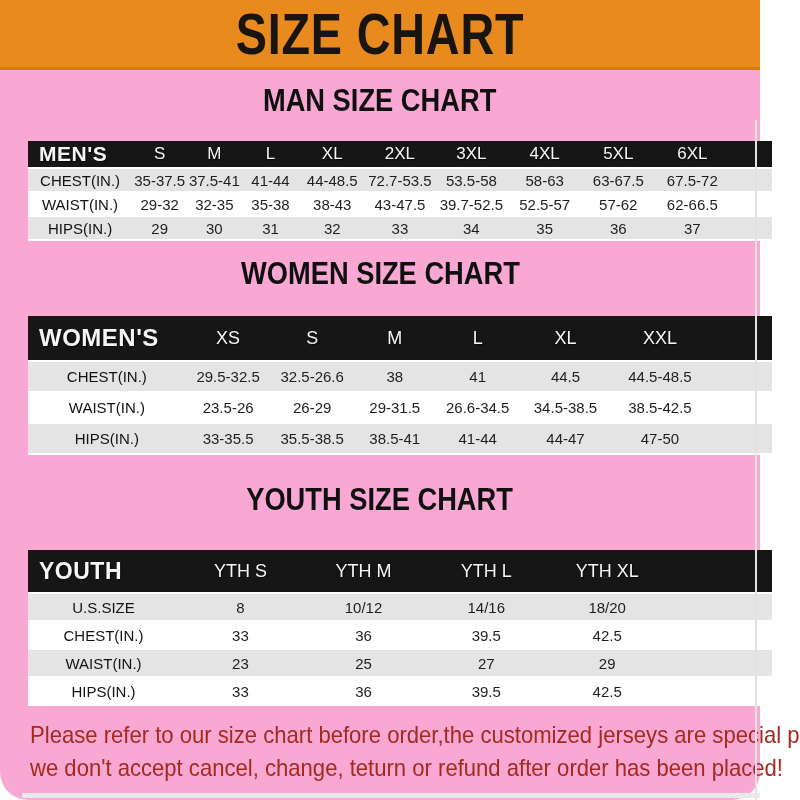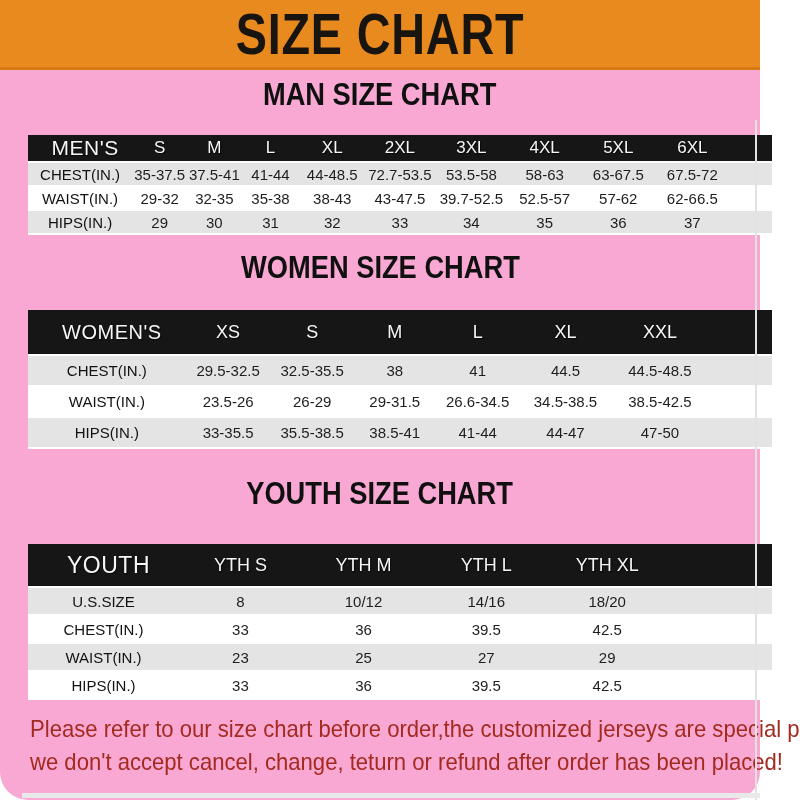--- a/index.html
+++ b/index.html
@@ -47,21 +47,21 @@
     line-height: 34px;
   }
   .section-heading span {
     display: inline-block;
     font-size: 31px; font-weight: 700;
     color: #101010;
     letter-spacing: 0px;
     transform: scaleX(0.88);
     white-space: nowrap;
   }
-  .heading-men   { margin-top: 8px; }
+  .heading-men   { margin-top: 14px; }
   .heading-women { margin-top: 16px; }
   .heading-youth { margin-top: 28px; }
 
   
   table.size-table {
     width: 744px;
     margin-left: 28px;
     border-collapse: collapse;
     table-layout: fixed;
   }
@@ -71,30 +71,30 @@
 
   table.size-table thead th {
     background: #161616;
     color: #f6f6f6;
     font-weight: 400;
     text-align: center;
     border-bottom: 2px solid #ffffff;
     text-shadow: 1px 1px 1px rgba(0,0,0,0.65);
   }
   table.size-table thead th.tbl-label {
-    text-align: center;
+    text-align: left;
     padding-left: 11px;
-    font-weight: 400;
+    font-weight: 700;
     letter-spacing: 0.5px;
   }
   .tbl-men   thead th { height: 26px; font-size: 17px; }
   .tbl-women thead th { height: 45px; font-size: 18px; }
   .tbl-youth thead th { height: 43px; font-size: 18px; }
   .tbl-men   thead th.tbl-label { font-size: 21px; }
-  .tbl-women thead th.tbl-label { font-size: 20px; }
+  .tbl-women thead th.tbl-label { font-size: 24px; }
   .tbl-youth thead th.tbl-label { font-size: 23px; }
 
   table.size-table td {
     text-align: center;
     font-size: 15px;
     color: #1e1e1e;
     border-bottom: 2px solid #ffffff;
     background: #ffffff;
   }
   .tbl-men   td { height: 24px; }
@@ -226,21 +226,21 @@
           <th>L</th>
           <th>XL</th>
           <th>XXL</th>
           <th class="filler"></th>
         </tr>
       </thead>
       <tbody>
         <tr class="shade">
           <td class="row-label">CHEST(IN.)</td>
           <td>29.5-32.5</td>
-          <td>32.5-35.5</td>
+          <td>32.5-26.6</td>
           <td>38</td>
           <td>41</td>
           <td>44.5</td>
           <td>44.5-48.5</td>
           <td class="filler"></td>
         </tr>
         <tr>
           <td class="row-label">WAIST(IN.)</td>
           <td>23.5-26</td>
           <td>26-29</td>

